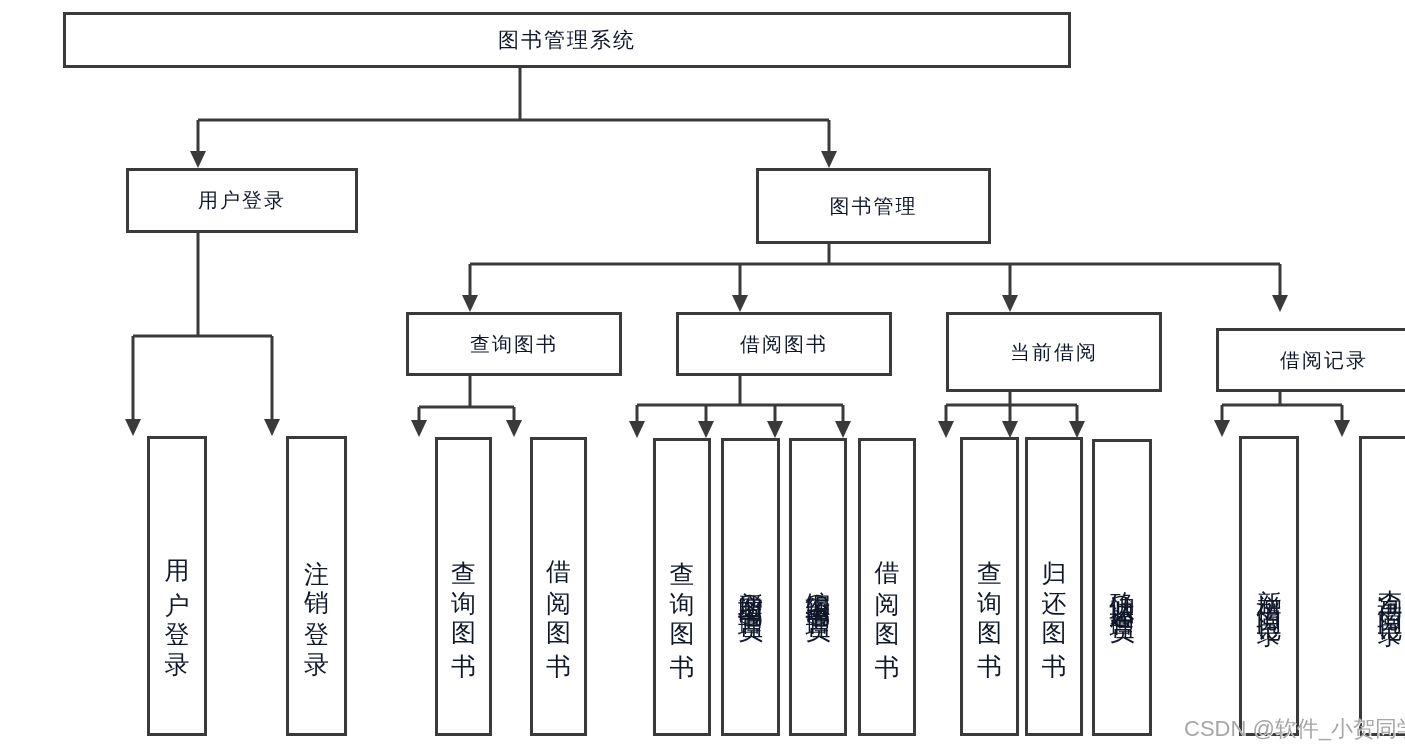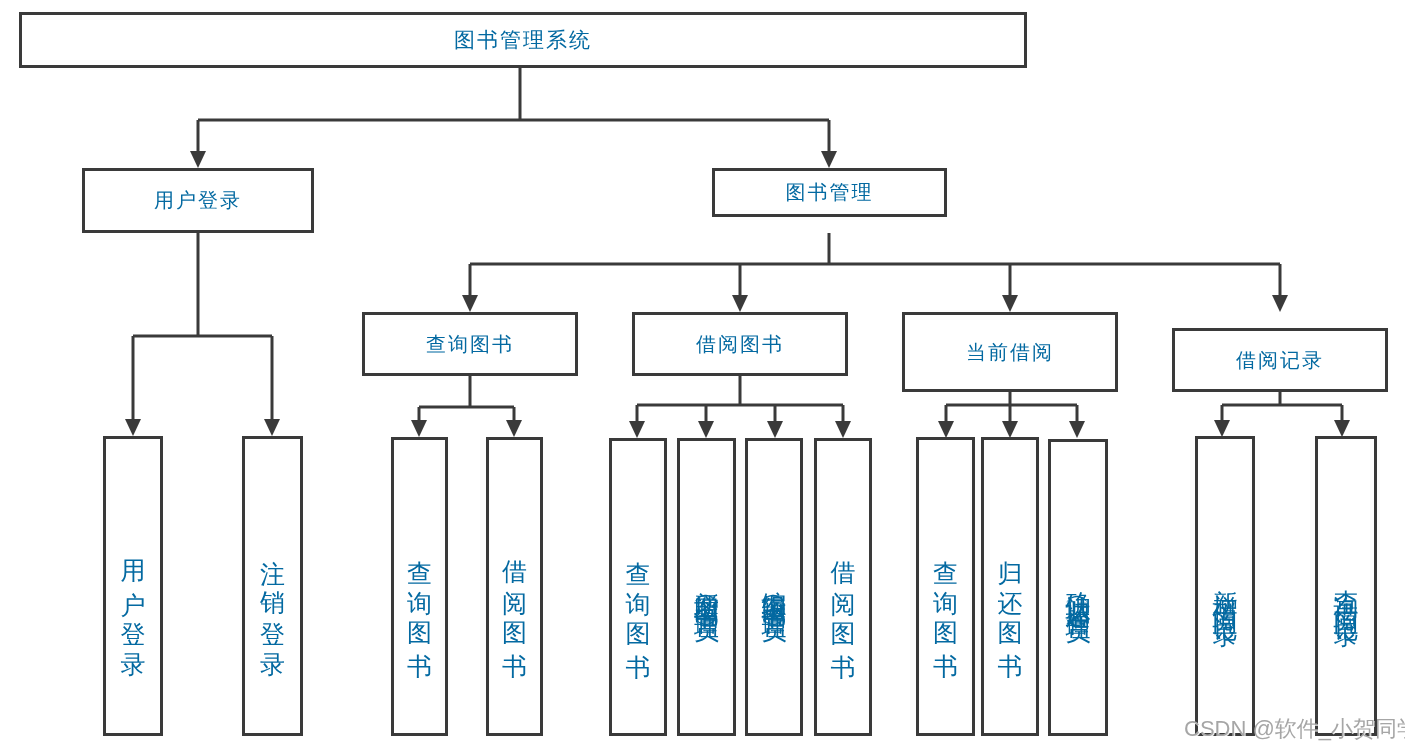--- a/index.html
+++ b/index.html
@@ -18,21 +18,22 @@
     pointer-events: none;
   }
   .box {
     position: absolute;
     box-sizing: border-box;
     border: 3px solid #3a3a3a;
     background: #ffffff;
     display: flex;
     align-items: center;
     justify-content: center;
-    color: #0369a1;
+    color: #0f172a;
+    margin-left: 44px;
   }
   .box.h span {
     font-size: 20px;
     letter-spacing: 2px;
     white-space: nowrap;
   }
   .box.root span {
     font-size: 21px;
     letter-spacing: 2px;
   }
@@ -110,21 +111,21 @@
     </svg>
 
   <div class="box h root" style="left:19px;top:12px;width:1008px;height:56px">
     <span>图书管理系统</span>
   </div>
 
   <div class="box h" style="left:82px;top:168px;width:232px;height:65px">
     <span>用户登录</span>
   </div>
 
-  <div class="box h" style="left:712px;top:168px;width:235px;height:49px">
+  <div class="box h" style="left:712px;top:168px;width:235px;height:76px">
     <span>图书管理</span>
   </div>
 
   <div class="box h" style="left:362px;top:312px;width:216px;height:64px">
     <span>查询图书</span>
   </div>
 
   <div class="box h" style="left:632px;top:312px;width:216px;height:64px">
     <span>借阅图书</span>
   </div>

